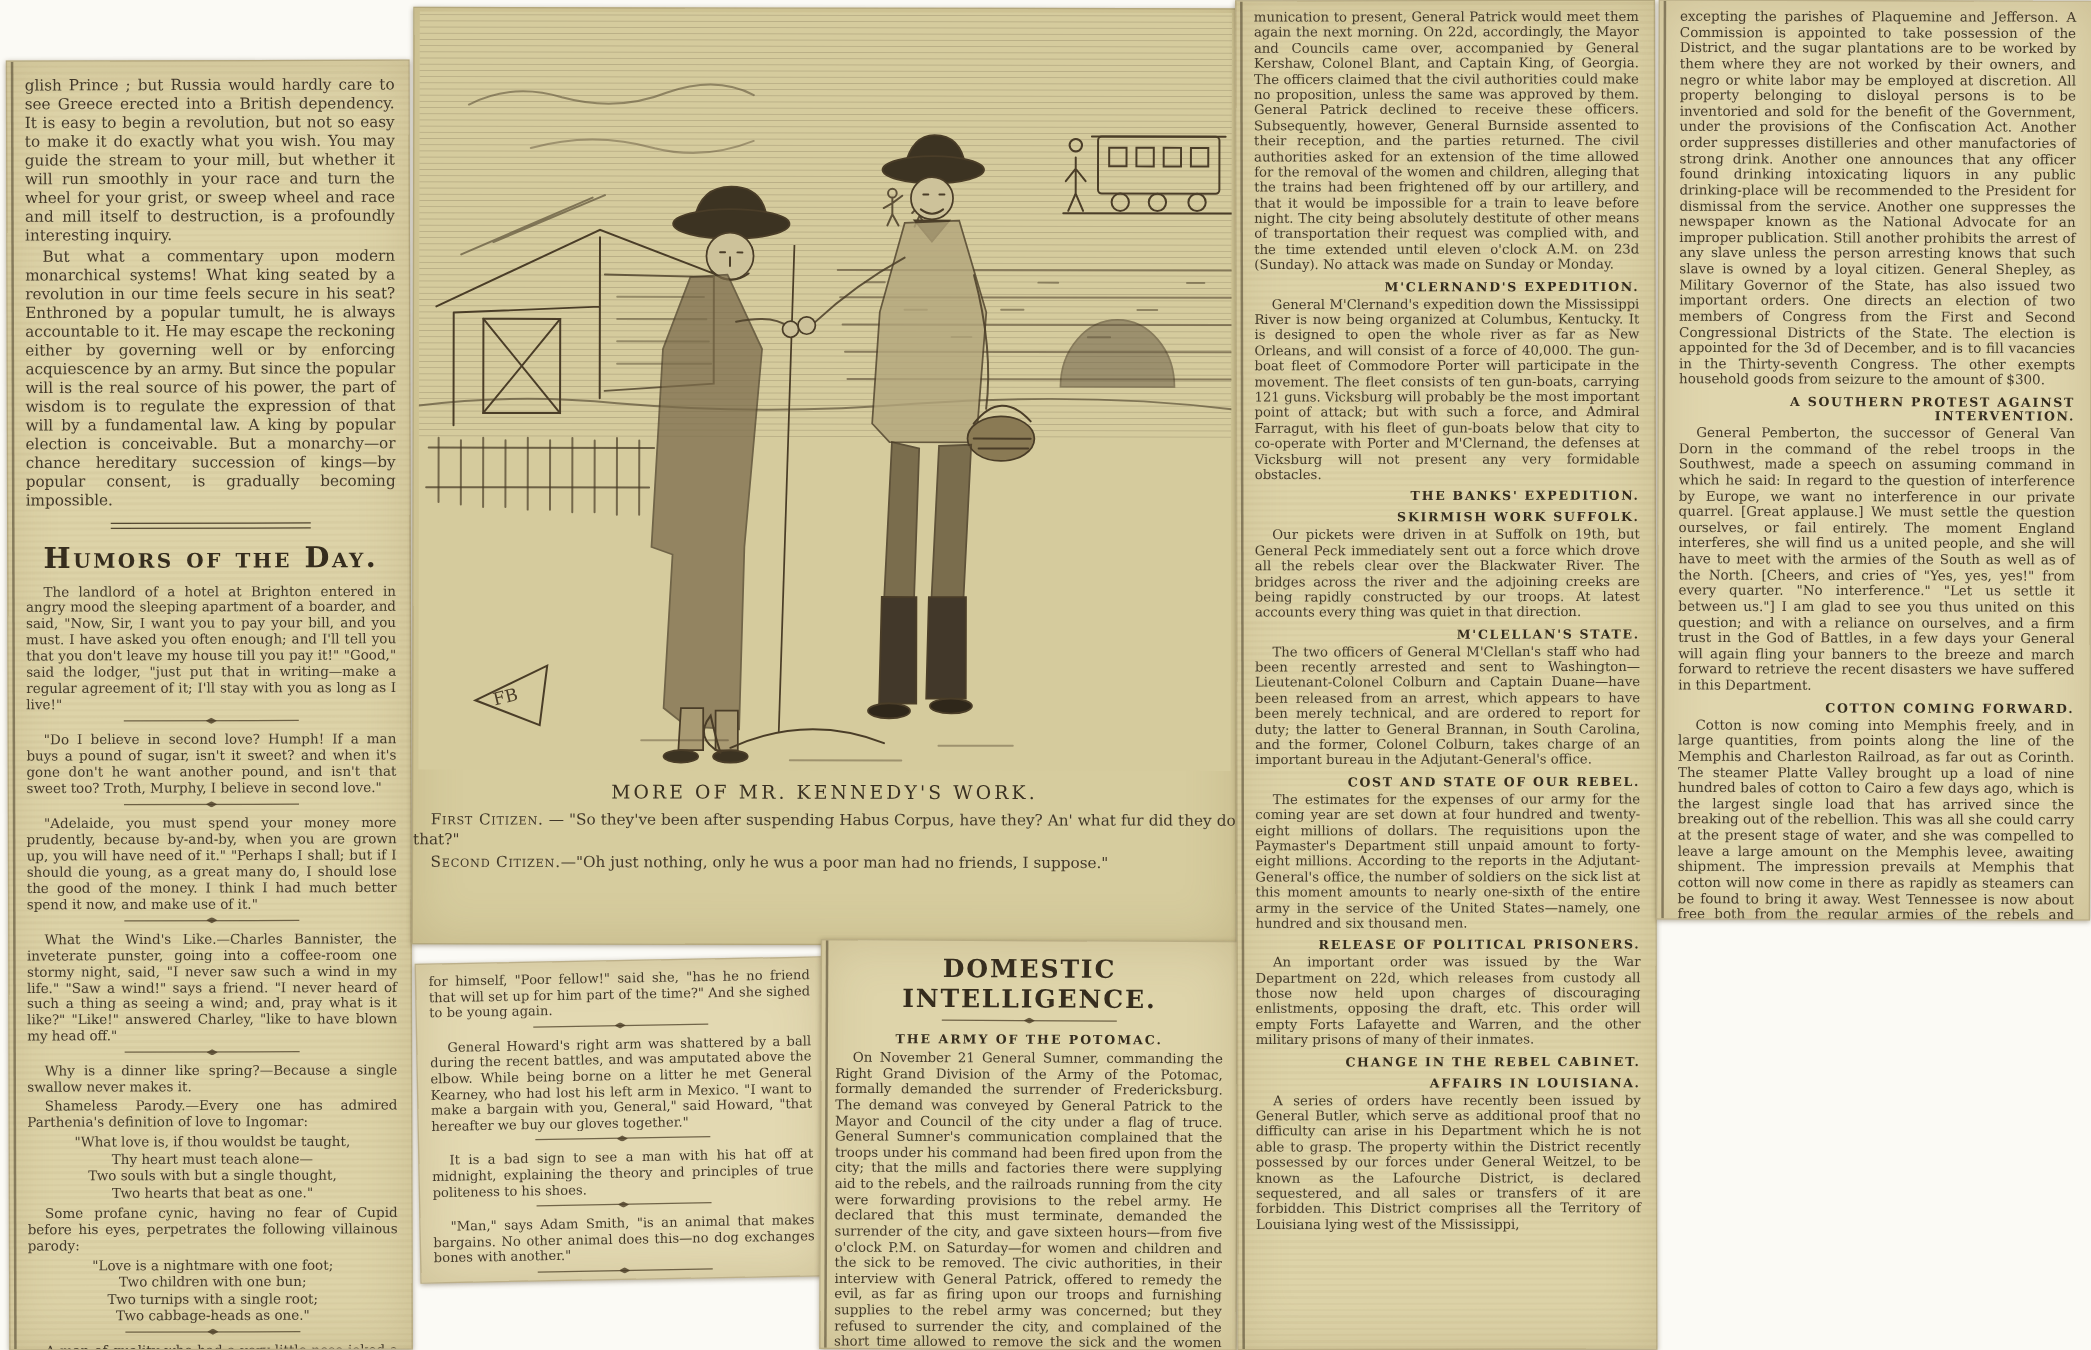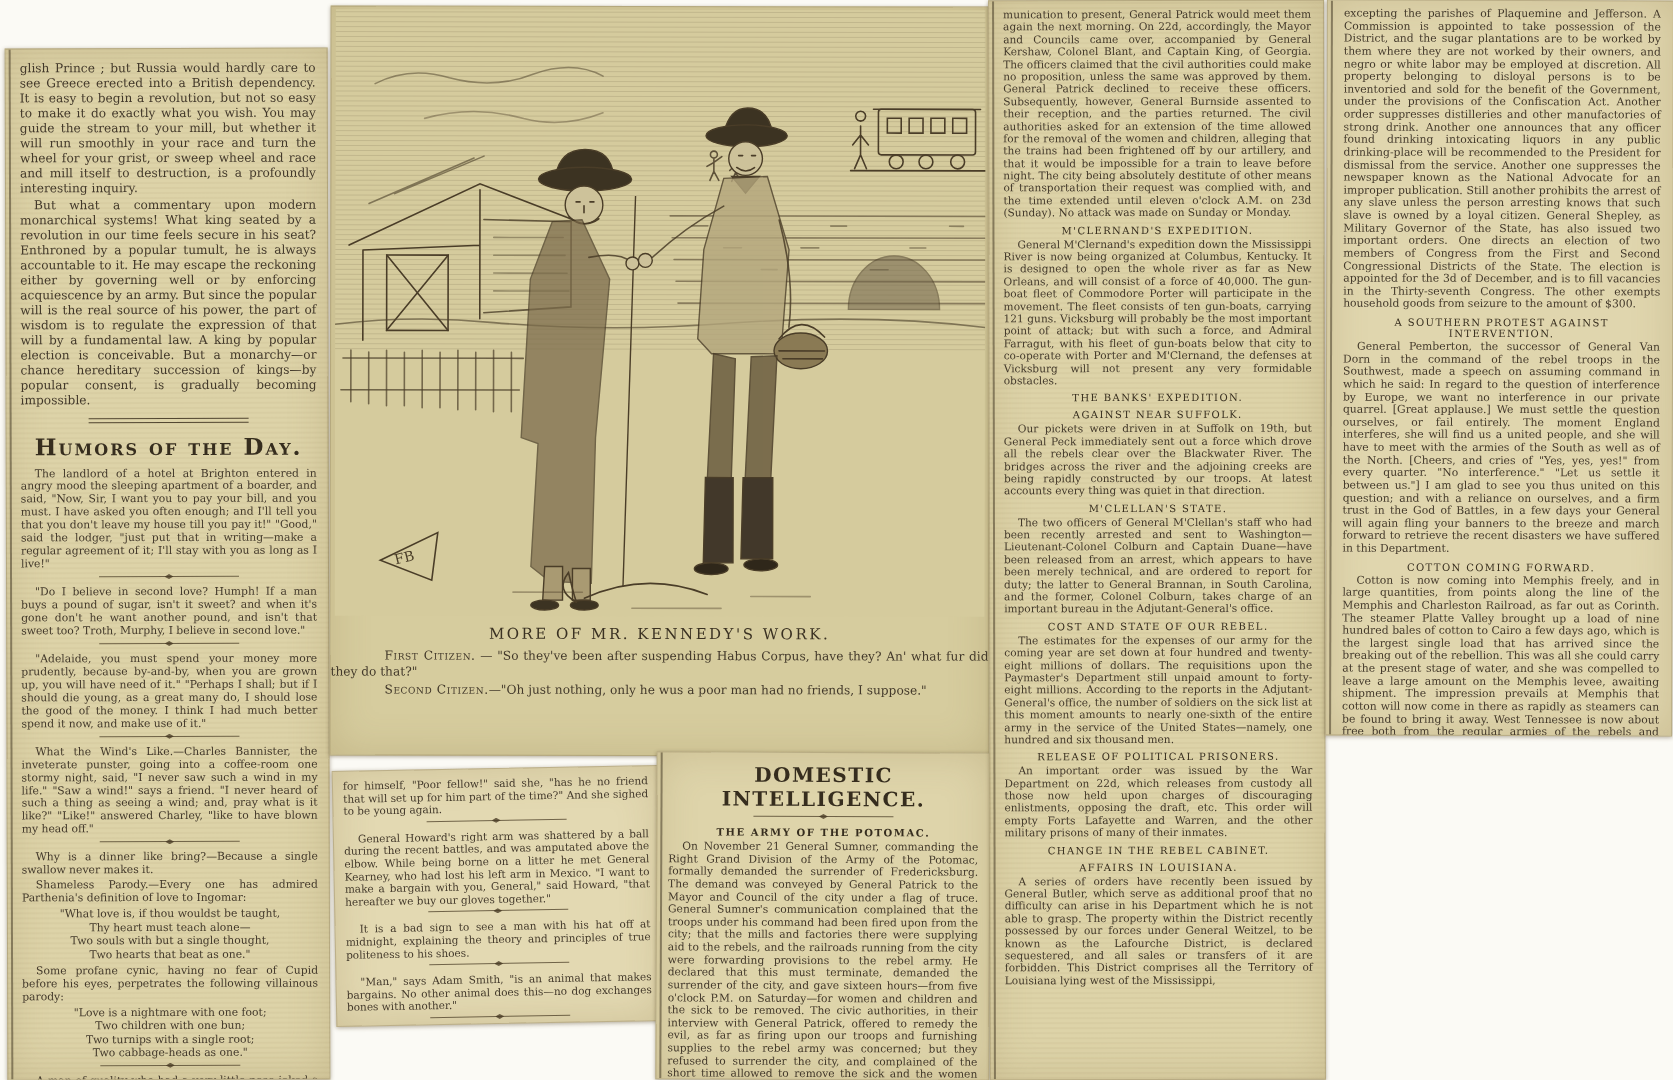--- a/index.html
+++ b/index.html
@@ -31,34 +31,34 @@
         border-bottom:1px solid rgba(60,48,30,.85);height:2.5px;}
   .verse{font-size:10.8px;line-height:1.25;text-align:center;white-space:pre-line;margin:2px 0 4px;}
 
   
   #clipLeft{left:6px;top:48px;width:323px;height:1032px;padding:12px 11px 6px 14px;transform:rotate(-.15deg);}
   
   #clipIll{left:330px;top:6px;width:660px;height:750px;padding:0;background:#d6cc9e;transform:rotate(.1deg);}
   #clipIll svg{display:block;margin:2px 0 0 4px;}
   .caption{font-size:15px;letter-spacing:2.5px;text-align:center;margin:8px 0 6px;color:#3a3122;}
   .dialogue{font-size:12.2px;line-height:1.3;margin:0 22px 2px;text-indent:14px;text-align:justify;}
-  .speaker{font-variant:small-caps;letter-spacing:.6px;margin-left:40px;}
+  .speaker{font-variant:small-caps;letter-spacing:.6px;}
   
   #clipColA{left:334px;top:768px;width:327px;height:256px;padding:8px 10px;transform:rotate(-1.05deg);background:#e3d9b2;}
   #clipColA p{font-size:10.5px;line-height:1.2;}
   
   #clipDom{left:656px;top:752px;width:334px;height:328px;padding:8px 11px;transform:rotate(.25deg);background:#ded4aa;}
   #clipDom p{font-size:10.7px;line-height:1.18;}
   
   #clipC4{left:989px;top:0;width:336px;height:1080px;padding:7px 12px 4px 14px;transform:rotate(-.1deg);}
   #clipC4 p{font-size:10.6px;line-height:1.17;}
   
   #clipC5{left:1326px;top:0;width:347px;height:736px;padding:7px 12px 4px 16px;transform:rotate(.15deg);background:#e0d6ae;}
   #clipC5 p{font-size:10.8px;line-height:1.17;}
-  .news-head{font-size:10px;font-weight:normal;text-align:center;letter-spacing:1.4px;
+  .news-head{font-size:10px;font-weight:bold;text-align:right;letter-spacing:1.4px;
         margin:6px 0 2px;color:#362d1e;}
   .eng{stroke:#4a3d28;fill:none;stroke-width:1.6;stroke-linecap:round;}
   .engf{stroke:#4a3d28;stroke-width:1.4;}
 </style>
 </head>
 <body>
 
 <div id="stage">
 
   <div class="clip rule-left" id="clipLeft">
@@ -67,21 +67,21 @@
     <div class="head-rule"></div>
     <div class="big-head">Humors of the Day.</div>
     <p class="item">The landlord of a hotel at Brighton entered in angry mood the sleeping apartment of a boarder, and said, "Now, Sir, I want you to pay your bill, and you must.  I have asked you often enough; and I'll tell you that you don't leave my house till you pay it!"  "Good," said the lodger, "just put that in writing—make a regular agreement of it; I'll stay with you as long as I live!"</p>
     <div class="divider"></div>
     <p class="item">"Do I believe in second love?  Humph!  If a man buys a pound of sugar, isn't it sweet? and when it's gone don't he want another pound, and isn't that sweet too?  Troth, Murphy, I believe in second love."</p>
     <div class="divider"></div>
     <p class="item">"Adelaide, you must spend your money more prudently, because by-and-by, when you are grown up, you will have need of it."  "Perhaps I shall; but if I should die young, as a great many do, I should lose the good of the money.  I think I had much better spend it now, and make use of it."</p>
     <div class="divider"></div>
     <p class="item">What the Wind's Like.—Charles Bannister, the inveterate punster, going into a coffee-room one stormy night, said, "I never saw such a wind in my life."  "Saw a wind!" says a friend.  "I never heard of such a thing as seeing a wind; and, pray what is it like?"  "Like!" answered Charley, "like to have blown my head off."</p>
     <div class="divider"></div>
-    <p class="item">Why is a dinner like bring?—Because a single swallow never makes it.</p>
+    <p class="item">Why is a dinner like spring?—Because a single swallow never makes it.</p>
     <p class="item">Shameless Parody.—Every one has admired Parthenia's definition of love to Ingomar:</p>
     <div class="verse">"What love is, if thou wouldst be taught,
 Thy heart must teach alone—
 Two souls with but a single thought,
 Two hearts that beat as one."</div>
     <p class="item">Some profane cynic, having no fear of Cupid before his eyes, perpetrates the following villainous parody:</p>
     <div class="verse">"Love is a nightmare with one foot;
 Two children with one bun;
 Two turnips with a single root;
 Two cabbage-heads as one."</div>
@@ -196,21 +196,21 @@
     <div class="sub-head">THE ARMY OF THE POTOMAC.</div>
     <p>On November 21 General Sumner, commanding the Right Grand Division of the Army of the Potomac, formally demanded the surrender of Fredericksburg.  The demand was conveyed by General Patrick to the Mayor and Council of the city under a flag of truce.  General Sumner's communication complained that the troops under his command had been fired upon from the city; that the mills and factories there were supplying aid to the rebels, and the railroads running from the city were forwarding provisions to the rebel army.  He declared that this must terminate, demanded the surrender of the city, and gave sixteen hours—from five o'clock P.M. on Saturday—for women and children and the sick to be removed.  The civic authorities, in their interview with General Patrick, offered to remedy the evil, as far as firing upon our troops and furnishing supplies to the rebel army was concerned; but they refused to surrender the city, and complained of the short time allowed to remove the sick and the women and children.</p>
 
   </div>
 
   <div class="clip rule-left" id="clipC4">
     <p class="noindent">munication to present, General Patrick would meet them again the next morning.  On 22d, accordingly, the Mayor and Councils came over, accompanied by General Kershaw, Colonel Blant, and Captain King, of Georgia.  The officers claimed that the civil authorities could make no proposition, unless the same was approved by them.  General Patrick declined to receive these officers.  Subsequently, however, General Burnside assented to their reception, and the parties returned.  The civil authorities asked for an extension of the time allowed for the removal of the women and children, alleging that the trains had been frightened off by our artillery, and that it would be impossible for a train to leave before night.  The city being absolutely destitute of other means of transportation their request was complied with, and the time extended until eleven o'clock A.M. on 23d (Sunday).  No attack was made on Sunday or Monday.</p>
     <div class="news-head">M'CLERNAND'S EXPEDITION.</div>
     <p>General M'Clernand's expedition down the Mississippi River is now being organized at Columbus, Kentucky.  It is designed to open the whole river as far as New Orleans, and will consist of a force of 40,000.  The gun-boat fleet of Commodore Porter will participate in the movement.  The fleet consists of ten gun-boats, carrying 121 guns.  Vicksburg will probably be the most important point of attack; but with such a force, and Admiral Farragut, with his fleet of gun-boats below that city to co-operate with Porter and M'Clernand, the defenses at Vicksburg will not present any very formidable obstacles.</p>
     <div class="news-head">THE BANKS' EXPEDITION.</div>
-    <div class="news-head">AGAINST NEAR SUFFOLK.</div>
+    <div class="news-head">SKIRMISH WORK SUFFOLK.</div>
     <p>Our pickets were driven in at Suffolk on 19th, but General Peck immediately sent out a force which drove all the rebels clear over the Blackwater River.  The bridges across the river and the adjoining creeks are being rapidly constructed by our troops.  At latest accounts every thing was quiet in that direction.</p>
     <div class="news-head">M'CLELLAN'S STATE.</div>
     <p>The two officers of General M'Clellan's staff who had been recently arrested and sent to Washington—Lieutenant-Colonel Colburn and Captain Duane—have been released from an arrest, which appears to have been merely technical, and are ordered to report for duty; the latter to General Brannan, in South Carolina, and the former, Colonel Colburn, takes charge of an important bureau in the Adjutant-General's office.</p>
     <div class="news-head">COST AND STATE OF OUR REBEL.</div>
     <p>The estimates for the expenses of our army for the coming year are set down at four hundred and twenty-eight millions of dollars.  The requisitions upon the Paymaster's Department still unpaid amount to forty-eight millions.  According to the reports in the Adjutant-General's office, the number of soldiers on the sick list at this moment amounts to nearly one-sixth of the entire army in the service of the United States—namely, one hundred and six thousand men.</p>
     <div class="news-head">RELEASE OF POLITICAL PRISONERS.</div>
     <p>An important order was issued by the War Department on 22d, which releases from custody all those now held upon charges of discouraging enlistments, opposing the draft, etc.  This order will empty Forts Lafayette and Warren, and the other military prisons of many of their inmates.</p>
     <div class="news-head">CHANGE IN THE REBEL CABINET.</div>
     <div class="news-head">AFFAIRS IN LOUISIANA.</div>
     <p>A series of orders have recently been issued by General Butler, which serve as additional proof that no difficulty can arise in his Department which he is not able to grasp.  The property within the District recently possessed by our forces under General Weitzel, to be known as the Lafourche District, is declared sequestered, and all sales or transfers of it are forbidden.  This District comprises all the Territory of Louisiana lying west of the Mississippi,</p>

